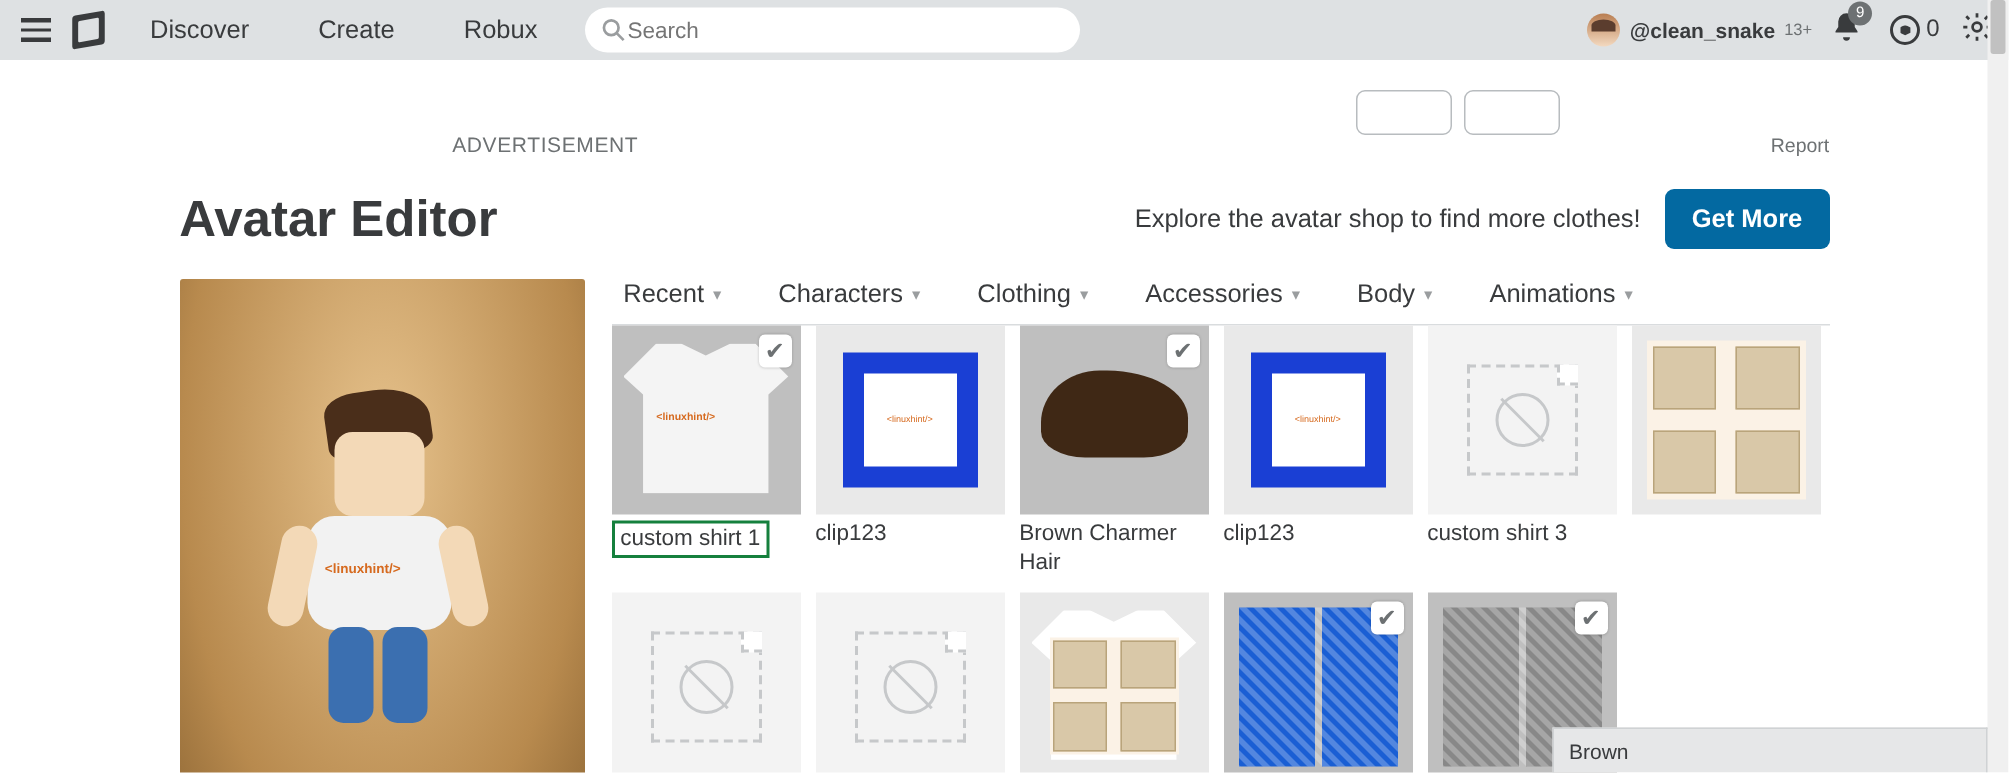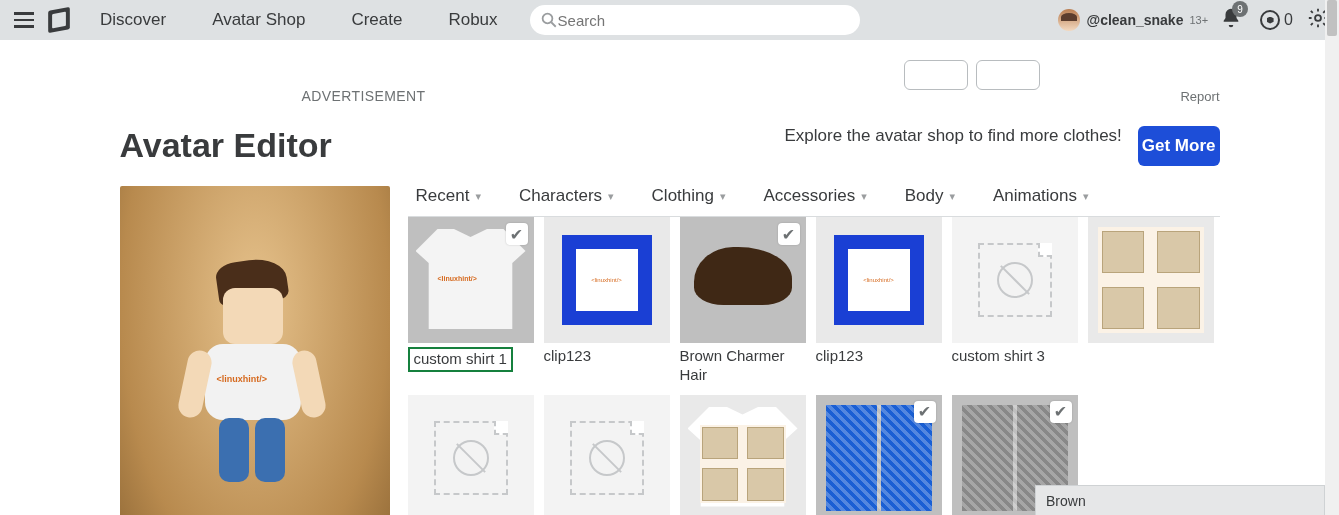--- a/index.html
+++ b/index.html
@@ -31,24 +31,24 @@
 
     
     .ad-strip { display:flex; align-items:flex-end; margin: 10px auto 0; width:1100px; position:relative; height:40px;}
     .ad-box { width:730px; height:30px; margin-left:190px; position:relative;}
     .ad-label { font-size:14px; color:#6d7173; letter-spacing:0.4px; position:absolute; left:182px; bottom:-14px; }
     .ad-report { font-size:13px; color:#6d7173; position:absolute; right:0; bottom:-14px; cursor:pointer;}
     .ad-btns { position:absolute; right:0; top:0; display:flex; gap:8px;}
     .ad-btn { width:64px; height:30px; border:1px solid #b8bcbf; border-radius:6px; background:#fff;}
 
     
-    .page-head { width:1100px; margin: 36px auto 16px; display:flex; align-items:flex-start; }
+    .page-head { width:1100px; margin: 36px auto 16px; display:flex; align-items:center; }
     .page-title { font-size: 34px; font-weight: 800; color: #393b3d; flex:1;}
     .explore-text { font-size: 17px; color:#393b3d; margin-right:16px;}
-    .get-more-btn { background:#1d4ed8; color:#fff; border:none; border-radius:6px; font-size:17px; font-weight:700; padding:10px 4px; cursor:pointer;}
+    .get-more-btn { background:#0369a1; color:#fff; border:none; border-radius:6px; font-size:17px; font-weight:700; padding:10px 18px; cursor:pointer;}
 
     
     .main { width:1100px; margin:20px auto 0; display:flex; gap:18px; }
     .avatar-preview { width:270px; height:392px; background: radial-gradient(ellipse at 50% 30%, #e6c28c, #b88a4e 70%, #8d6634); position:relative; border-radius:2px; flex-shrink:0;}
     .two-d-btn { position:absolute; right:10px; bottom:10px; background:#fff; border-radius:6px; padding:6px 9px; font-weight:700; font-size:15px; cursor:pointer;}
     
     .char { position:absolute; left:50%; top:50%; transform:translate(-50%,-50%); width:160px; height:260px;}
     .char .head{ width:60px;height:56px;background:#f3d9b7;border-radius:12px;position:absolute;top:36px;left:48px;}
     .char .hair{ width:70px;height:44px;background:#4a2e1a;border-radius:30% 50% 20% 20%;position:absolute;top:8px;left:42px;transform:rotate(-8deg);}
     .char .torso{ width:96px;height:76px;background:#f2f2f2;border-radius:18px;position:absolute;top:92px;left:30px;}
@@ -100,21 +100,20 @@
 
 <div class="topnav">
   <div class="hamburger">
       <span></span>
       <span></span>
       <span></span>
     </div>
   <div class="logo-tilt"></div>
   <div class="nav-links">
     <div class="nav-link">Discover</div>
-    <div class="nav-link">Avatar Shop</div>
     <div class="nav-link">Create</div>
     <div class="nav-link">Robux</div>
   </div>
   <div class="search-wrap">
     <svg width="18" height="18" viewBox="0 0 24 24" fill="none" stroke="#9a9d9f" stroke-width="2.4">
         <circle cx="10" cy="10" r="6.5"></circle>
         <line x1="15" y1="15" x2="21" y2="21"></line>
       </svg>
     <input placeholder="Search" style="">
   </div>

